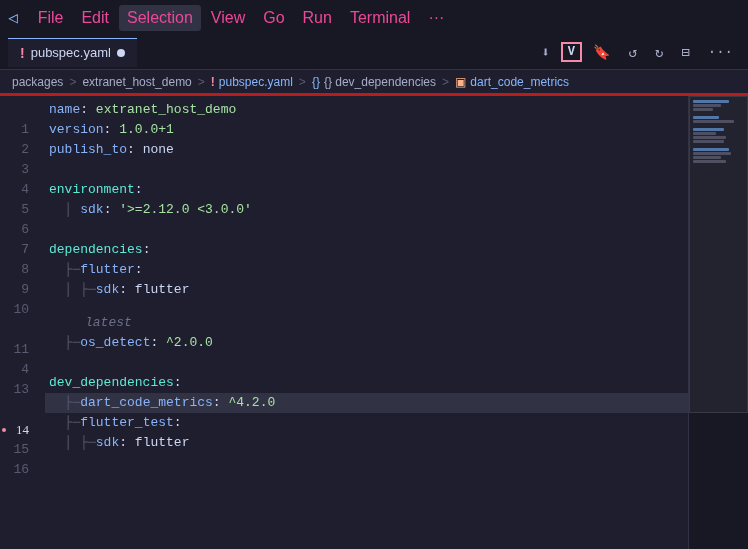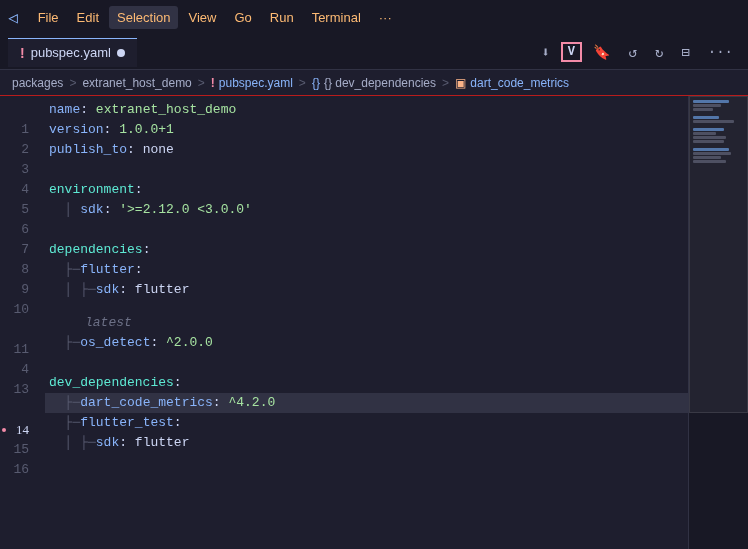--- a/index.html
+++ b/index.html
@@ -26,22 +26,22 @@
       color: #89b4fa;
       font-size: 16px;
       margin-right: 4px;
     }
     .title-bar-menu {
       display: flex;
       gap: 2px;
     }
     .menu-item {
       padding: 4px 8px;
-      color: #fdba74;
-      font-size: 13px;
+      color: #ec4899;
+      font-size: 16px;
       font-family: 'Segoe UI', sans-serif;
       cursor: pointer;
       border-radius: 3px;
     }
     .menu-item.active { background: #313244; }
     .title-bar-spacer { flex: 1; }
     .title-bar-right {
       display: flex;
       align-items: center;
       gap: 4px;
@@ -109,21 +109,21 @@
     .breadcrumb {
       display: flex;
       align-items: center;
       height: 26px;
       background: #1e1e2e;
       padding: 0 12px;
       gap: 4px;
       font-size: 12px;
       color: #a6adc8;
       font-family: 'Segoe UI', sans-serif;
-      border-bottom: 1px solid #b91c1c;
+      border-bottom: 3px solid #b91c1c;
     }
     .breadcrumb-sep { color: #585b70; margin: 0 2px; }
     .breadcrumb-item { color: #a6adc8; }
     .breadcrumb-item.active { color: #89b4fa; }
     .breadcrumb-icon { color: #f38ba8; font-weight: bold; }
     .breadcrumb-icon-blue { color: #89b4fa; }
     .breadcrumb-icon-orange { color: #fab387; }
 
     
     .editor-container {

